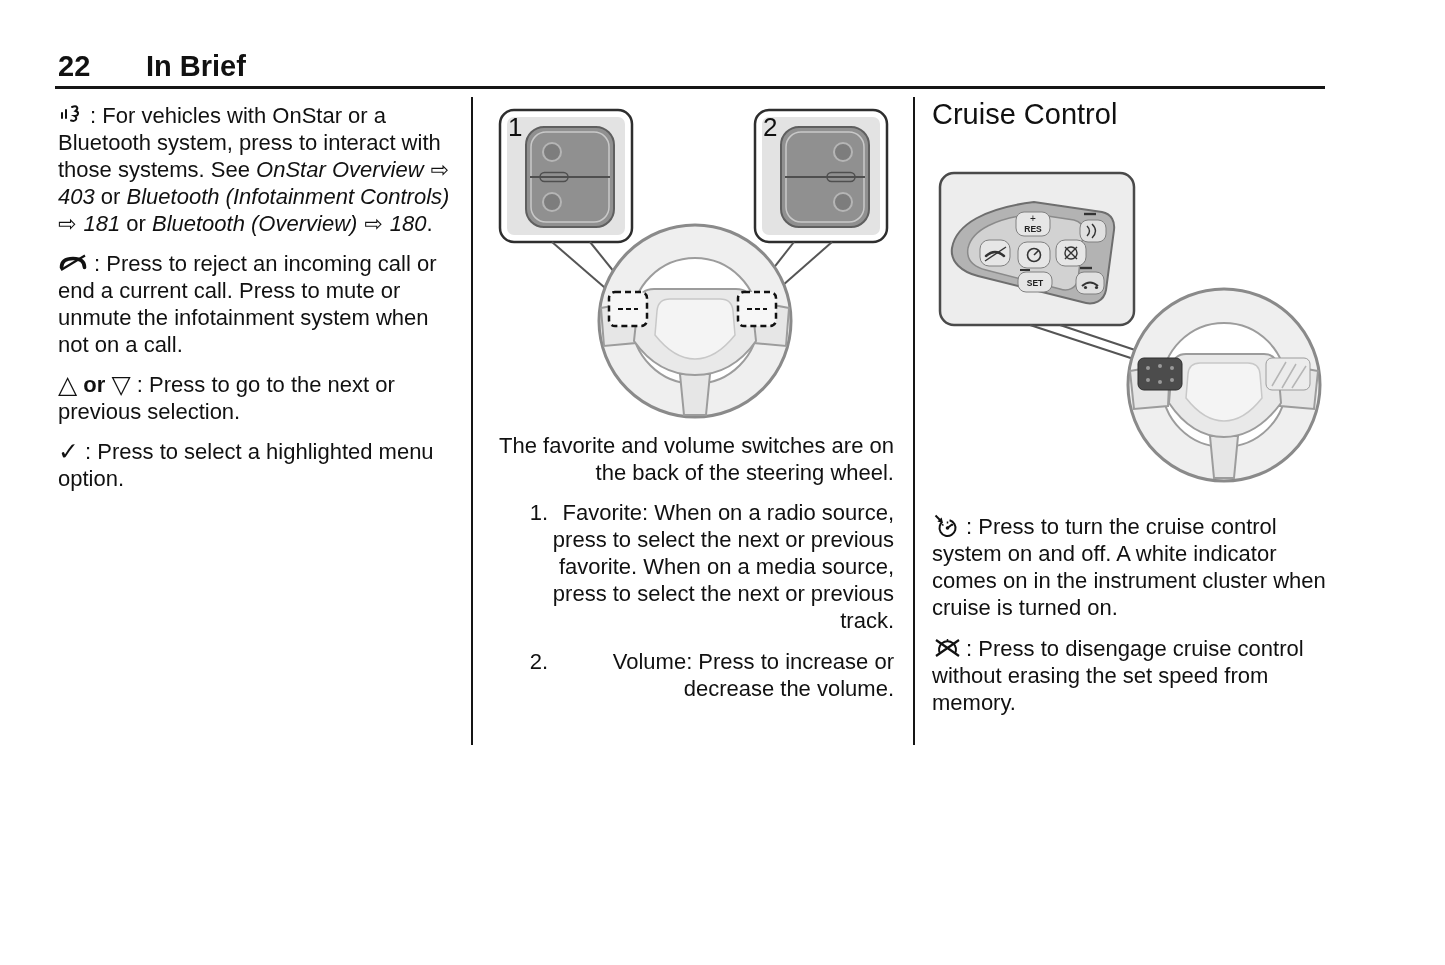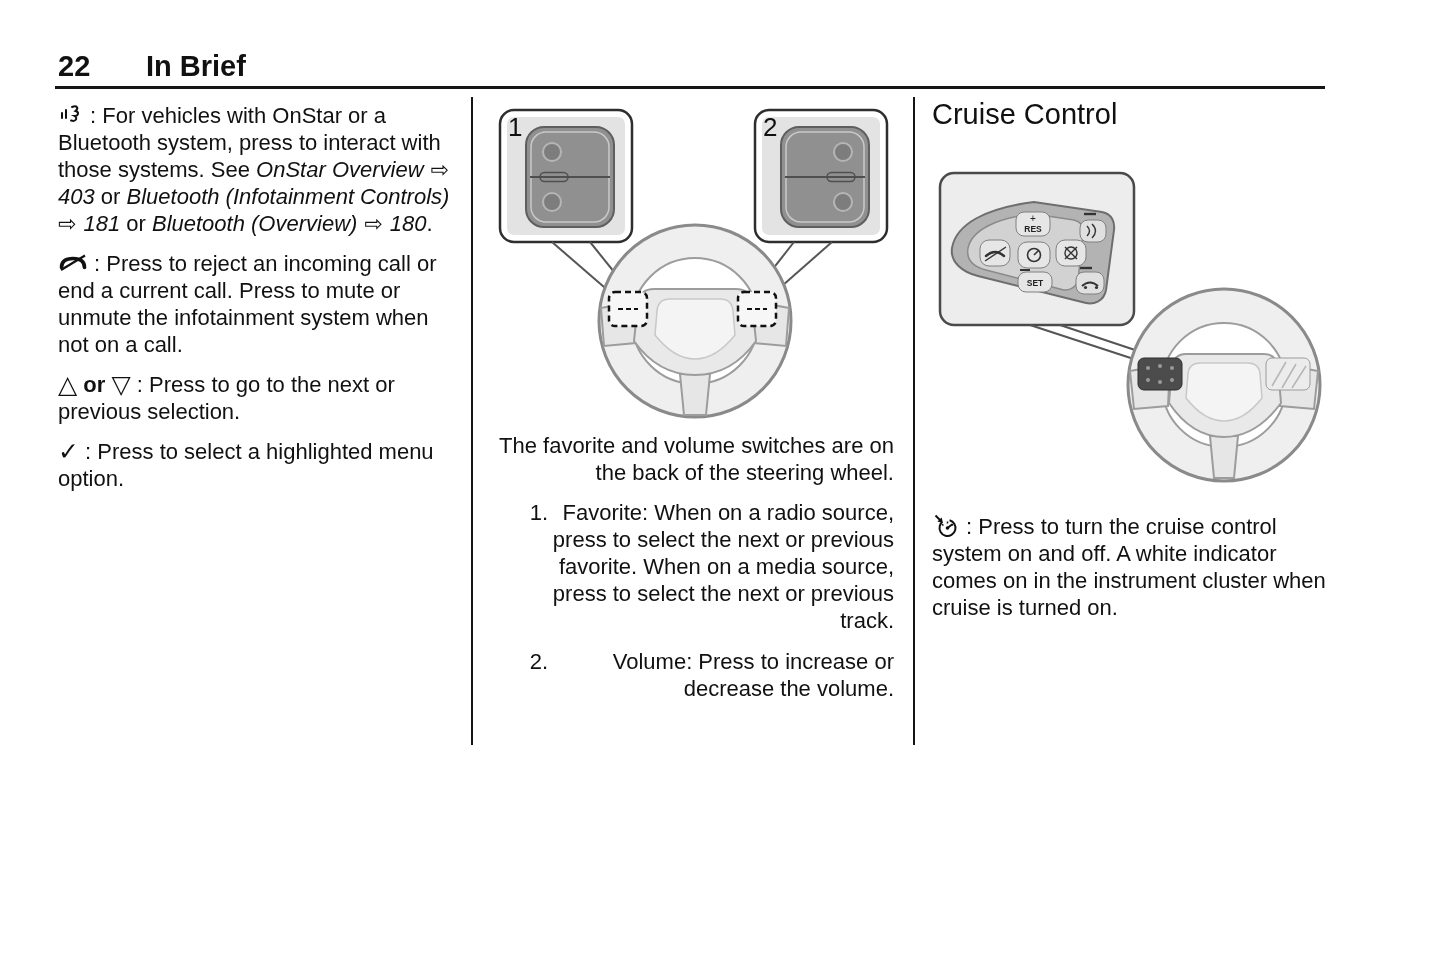--- a/index.html
+++ b/index.html
@@ -208,16 +208,25 @@
         <polygon points="11,11 9.6,5.4 5.4,9.6" fill="#111"></polygon>
         <circle cx="15.5" cy="16" r="8" fill="none" stroke="#111" stroke-width="2" stroke-dasharray="42 9" transform="rotate(-75 15.5 16)"></circle>
         <path d="M15.5 9.5 V11.5" stroke="#111" stroke-width="1.5"></path>
         <path d="M9.8 12.4 L11.5 13.4" stroke="#111" stroke-width="1.5"></path>
         <path d="M21.2 12.4 L19.5 13.4" stroke="#111" stroke-width="1.5"></path>
         <path d="M15.5 16 L20.3 12.2" stroke="#111" stroke-width="2"></path>
         <circle cx="15.5" cy="16" r="1.8" fill="#111"></circle>
       </svg><span> : </span><span>Press to turn the cruise control system on and off. A white indicator comes on in the instrument cluster when cruise is turned on.</span>
     </p>
 
+    <p class="para">
+      <svg class="icon-inline" width="28" height="26" viewBox="0 0 28 26">
+        <path d="M8.2 20 A8.5 8.5 0 1 1 22.8 20" fill="none" stroke="#111" stroke-width="2"></path>
+        <path d="M15.5 5 V7.5" stroke="#111" stroke-width="1.5"></path>
+        <path d="M8.6 9 L10.3 10.5" stroke="#111" stroke-width="1.5"></path>
+        <path d="M22.4 9 L20.7 10.5" stroke="#111" stroke-width="1.5"></path>
+        <path d="M4 6 L27 22 M27 6 L4 22" stroke="#111" stroke-width="2.2"></path>
+      </svg><span> : </span><span>Press to disengage cruise control without erasing the set speed from memory.</span>
+    </p>
 
   </div>
 
 </div>
 
 </body></html>

